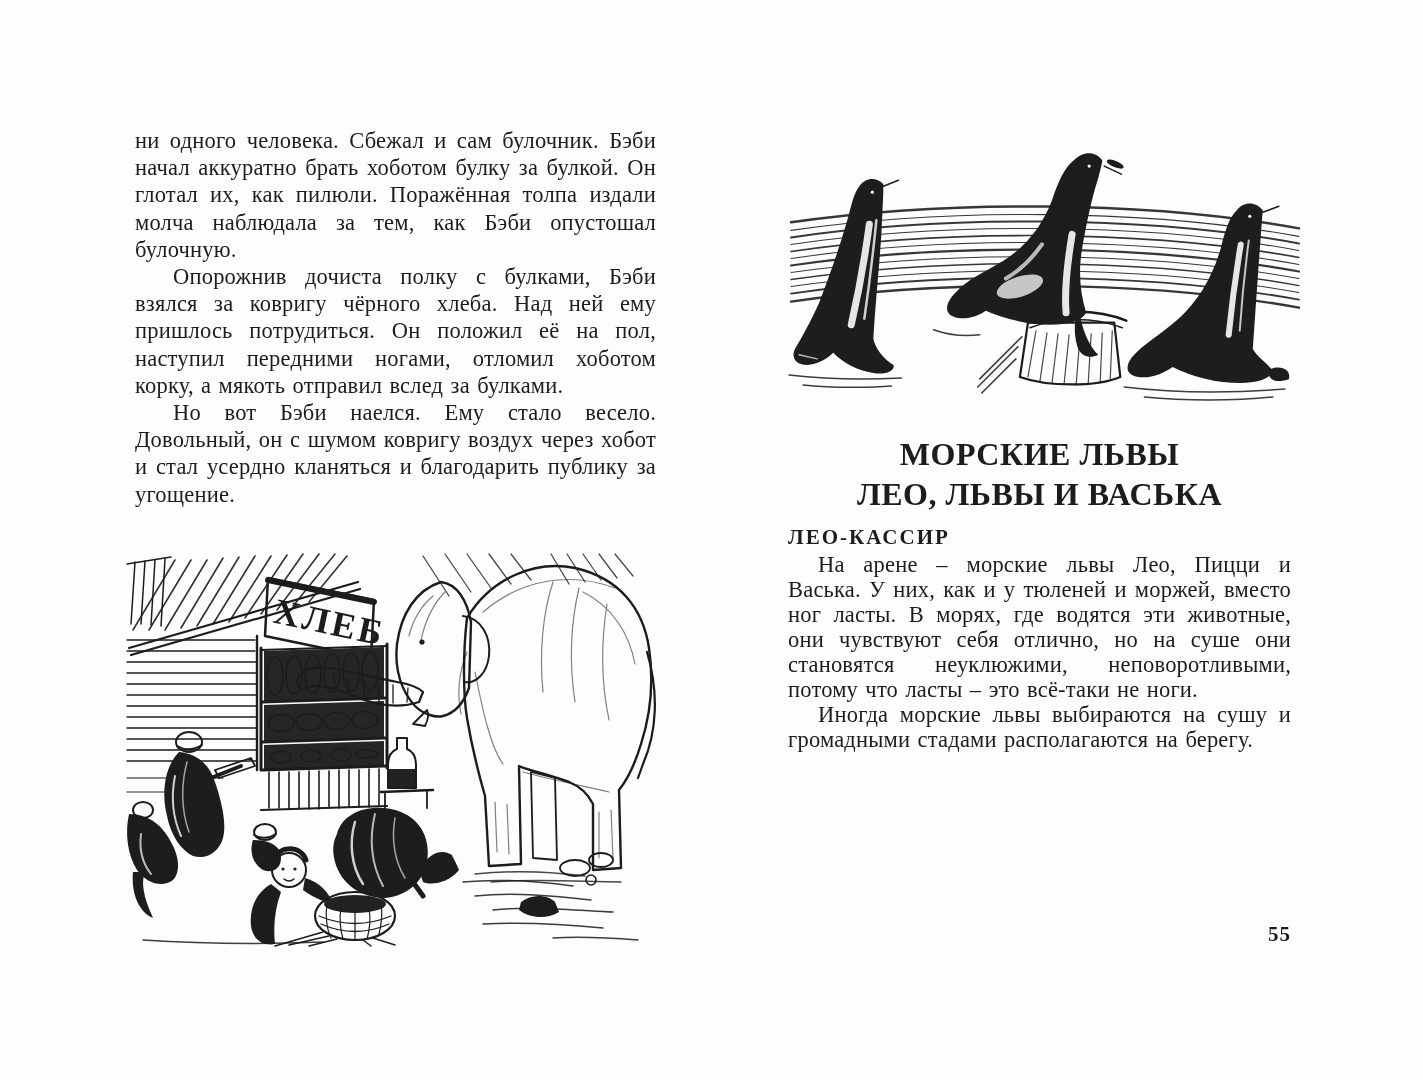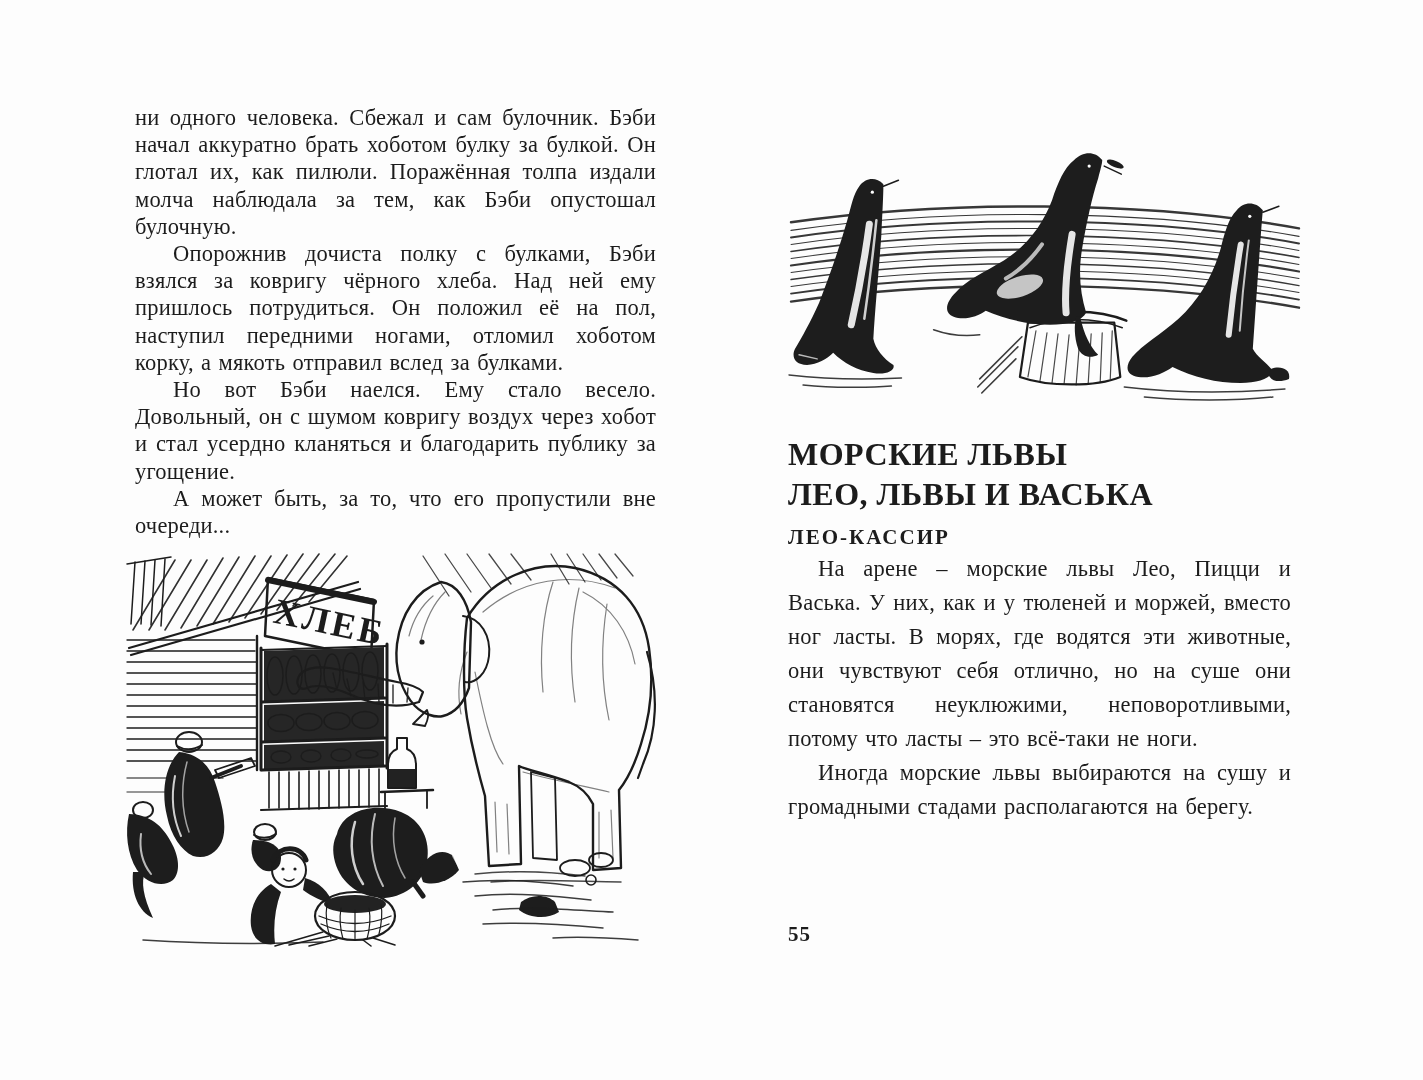--- a/index.html
+++ b/index.html
@@ -6,51 +6,50 @@
   body{
     width:1423px;height:1080px;position:relative;overflow:hidden;
     background:#fdfdfd;color:#1c1c1c;
     font-family:"Liberation Serif","DejaVu Serif",serif;
   }
   .page-text p{
     margin:0;text-align:justify;font-size:22.5px;line-height:27.2px;
     letter-spacing:.2px;word-spacing:1.5px;
   }
   .page-text p.ind{text-indent:38px;}
-  .left-text{position:absolute;left:135px;top:104px;width:521px;}
+  .left-text{position:absolute;left:135px;top:127px;width:521px;}
   .right-text{position:absolute;left:788px;top:552px;width:503px;}
-  .right-text p{line-height:34px;}
+  .right-text p{line-height:25px;}
   .right-text p.ind{text-indent:30px;}
   .illu{position:absolute;}
   .illu svg{display:block;width:100%;height:100%;}
   .title{
     position:absolute;left:788px;top:413px;width:503px;
-    font-weight:bold;font-size:32px;line-height:40px;
+    text-align:center;font-weight:bold;font-size:32px;line-height:40px;
     letter-spacing:.5px;
   }
   .subtitle{
     position:absolute;left:788px;top:508px;width:503px;
     text-align:left;font-weight:bold;font-size:21px;letter-spacing:2px;
   }
   .pagenum{
     position:absolute;left:788px;top:922px;width:503px;
-    text-align:left;font-weight:bold;font-size:21px;letter-spacing:1px;
+    text-align:right;font-weight:bold;font-size:21px;letter-spacing:1px;
   }
   .ink{stroke:#1c1c1c;fill:none;stroke-linecap:round;stroke-linejoin:round;}
   .fill{fill:#1d1d1d;stroke:none;}
   .wt{stroke:#fdfdfd;fill:none;stroke-linecap:round;}
 </style>
 </head>
 <body>
 
 <div class="left-text page-text">
   <p>ни одного человека. Сбежал и сам булочник. Бэби начал аккуратно брать хоботом булку за булкой. Он глотал их, как пилюли. Поражённая толпа издали молча наблюдала за тем, как Бэби опустошал булочную.</p>
   <p class="ind">Опорожнив дочиста полку с булками, Бэби взялся за ковригу чёрного хлеба. Над ней ему пришлось потрудиться. Он положил её на пол, наступил передними ногами, отломил хоботом корку, а мякоть отправил вслед за булками.</p>
   <p class="ind">Но вот Бэби наелся. Ему стало весело. Довольный, он с шумом ковригу воздух через хобот и стал усердно кланяться и благодарить публику за угощение.</p>
-  <p class="ind">А может быть, за то, что его пропустили вне очереди...</p>
 </div>
 
 <div class="illu" style="left:123px;top:552px;width:535px;height:395px;">
 <svg viewBox="0 0 535 395" xmlns="http://www.w3.org/2000/svg">
 
   <g class="ink" stroke-width="1.6" opacity=".9">
     <path d="M10,78 L52,8"></path>
         <path d="M26,78 L68,8"></path>
         <path d="M42,78 L84,8"></path>
     <path d="M58,76 L100,6"></path>

